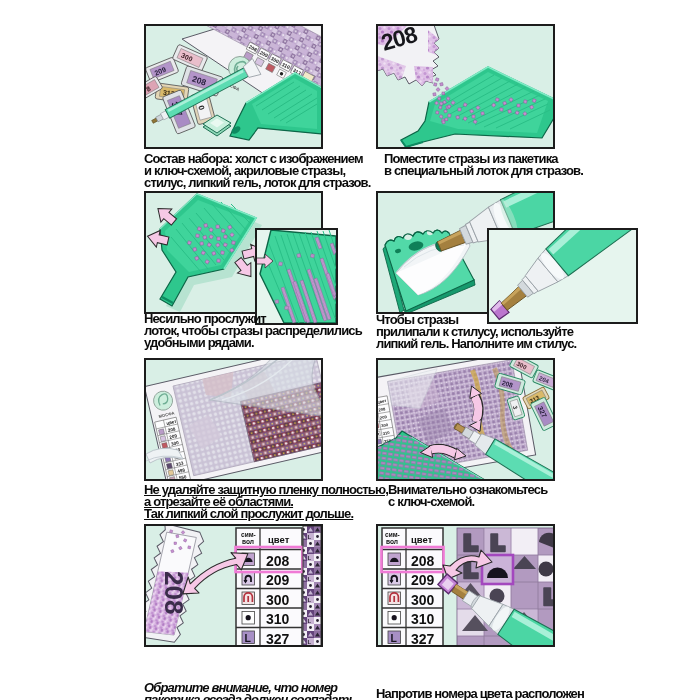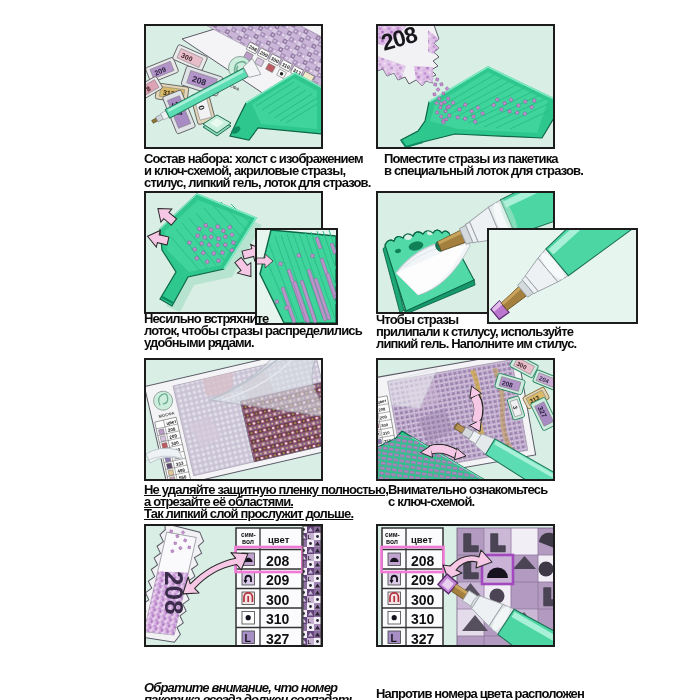--- a/index.html
+++ b/index.html
@@ -337,21 +337,21 @@
         <rect x="40" y="24" width="3.4" height="3.4" transform="rotate(-12 41 25)"></rect>
 <rect x="54" y="24" width="3.4" height="3.4" transform="rotate(14 55 25)"></rect>
         <rect x="18" y="70" width="3.4" height="3.4" transform="rotate(-8 19 71)"></rect>
 <rect x="28" y="76" width="3.4" height="3.4" transform="rotate(12 29 77)"></rect>
 </g>
 
 <path d="M-2,28 L8,28 L8,24 L16,31 L8,38 L8,34 L-2,34 Z" fill="#f6c8e6" stroke="#333" stroke-width="0.8"></path>
 </svg>
 </div>
 
-<div class="cap" style="left:144px;top:313px;">Несильно встряхните
+<div class="cap" style="left:144px;top:313px;">Несильно прослужит
 лоток, чтобы стразы распределились
 удобными рядами.</div>
 
 <div class="panel r234" style="left:376px;top:191px;">
 <svg width="175" height="121" viewBox="0 0 175 121">
 
 <g>
 <path d="M7,52 L28,118 L96,87" fill="none" stroke="#0c6647" stroke-width="1"></path>
 <path d="M5,56 L9,51 L26,117 L22,120 Z" fill="#1ea878" stroke="#0c6647" stroke-width="0.9"></path>
 <path d="M26,117 L96,86 L97,92 L28,121 Z" fill="#17996d" stroke="#0c6647" stroke-width="0.9"></path>

